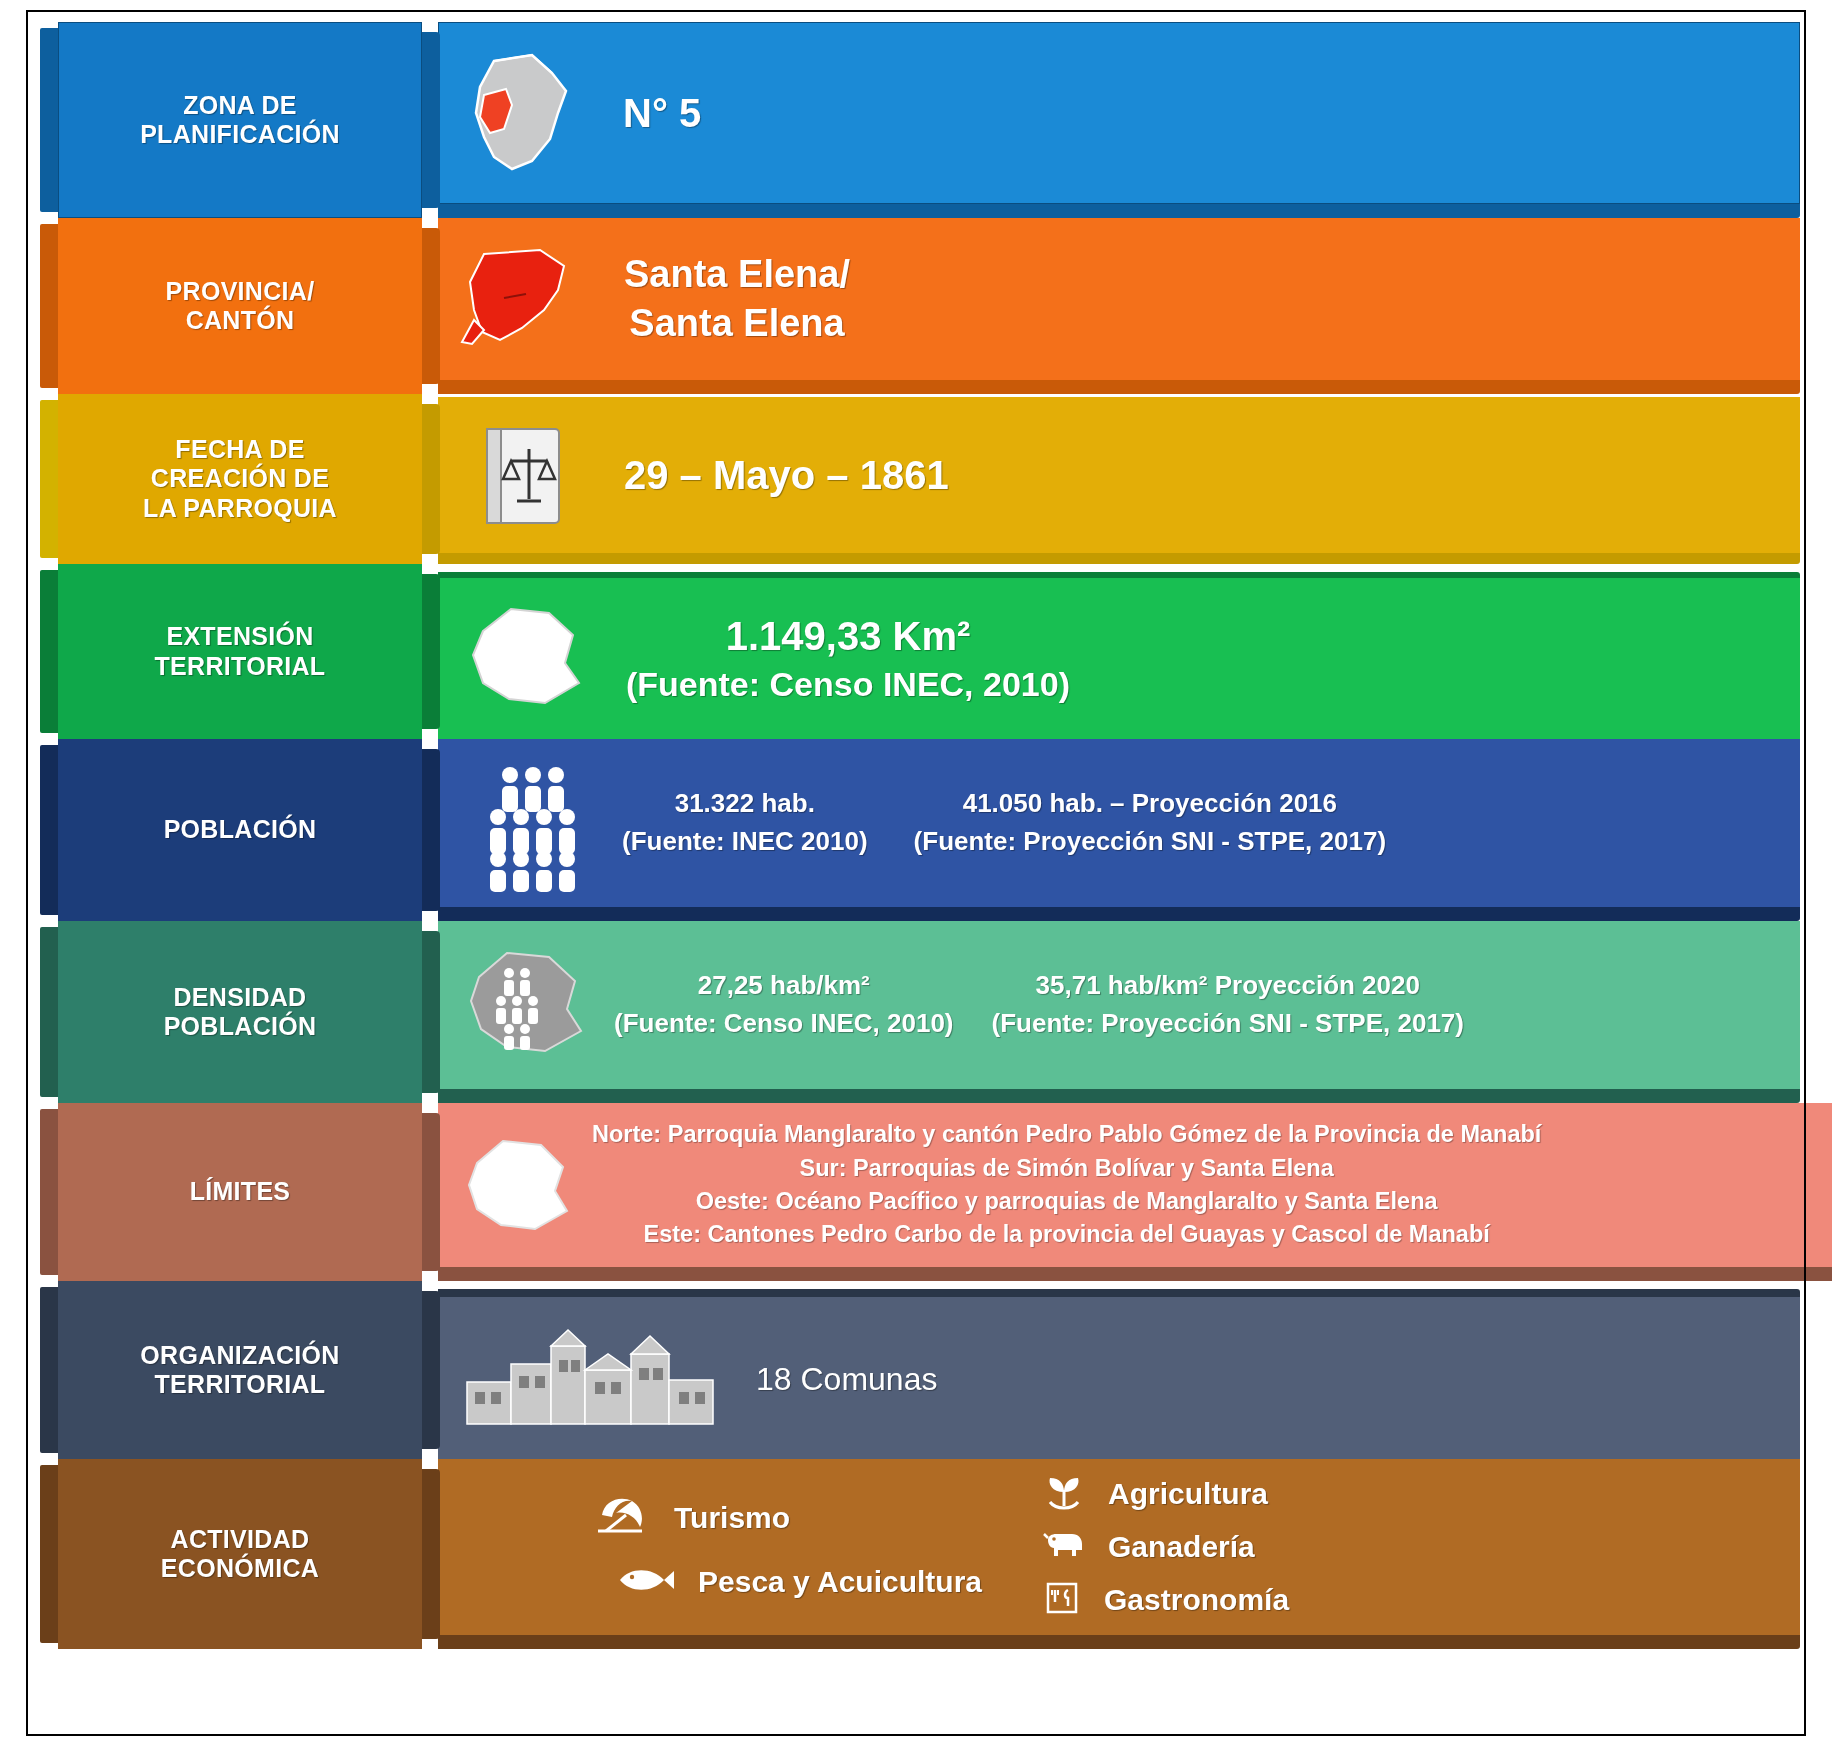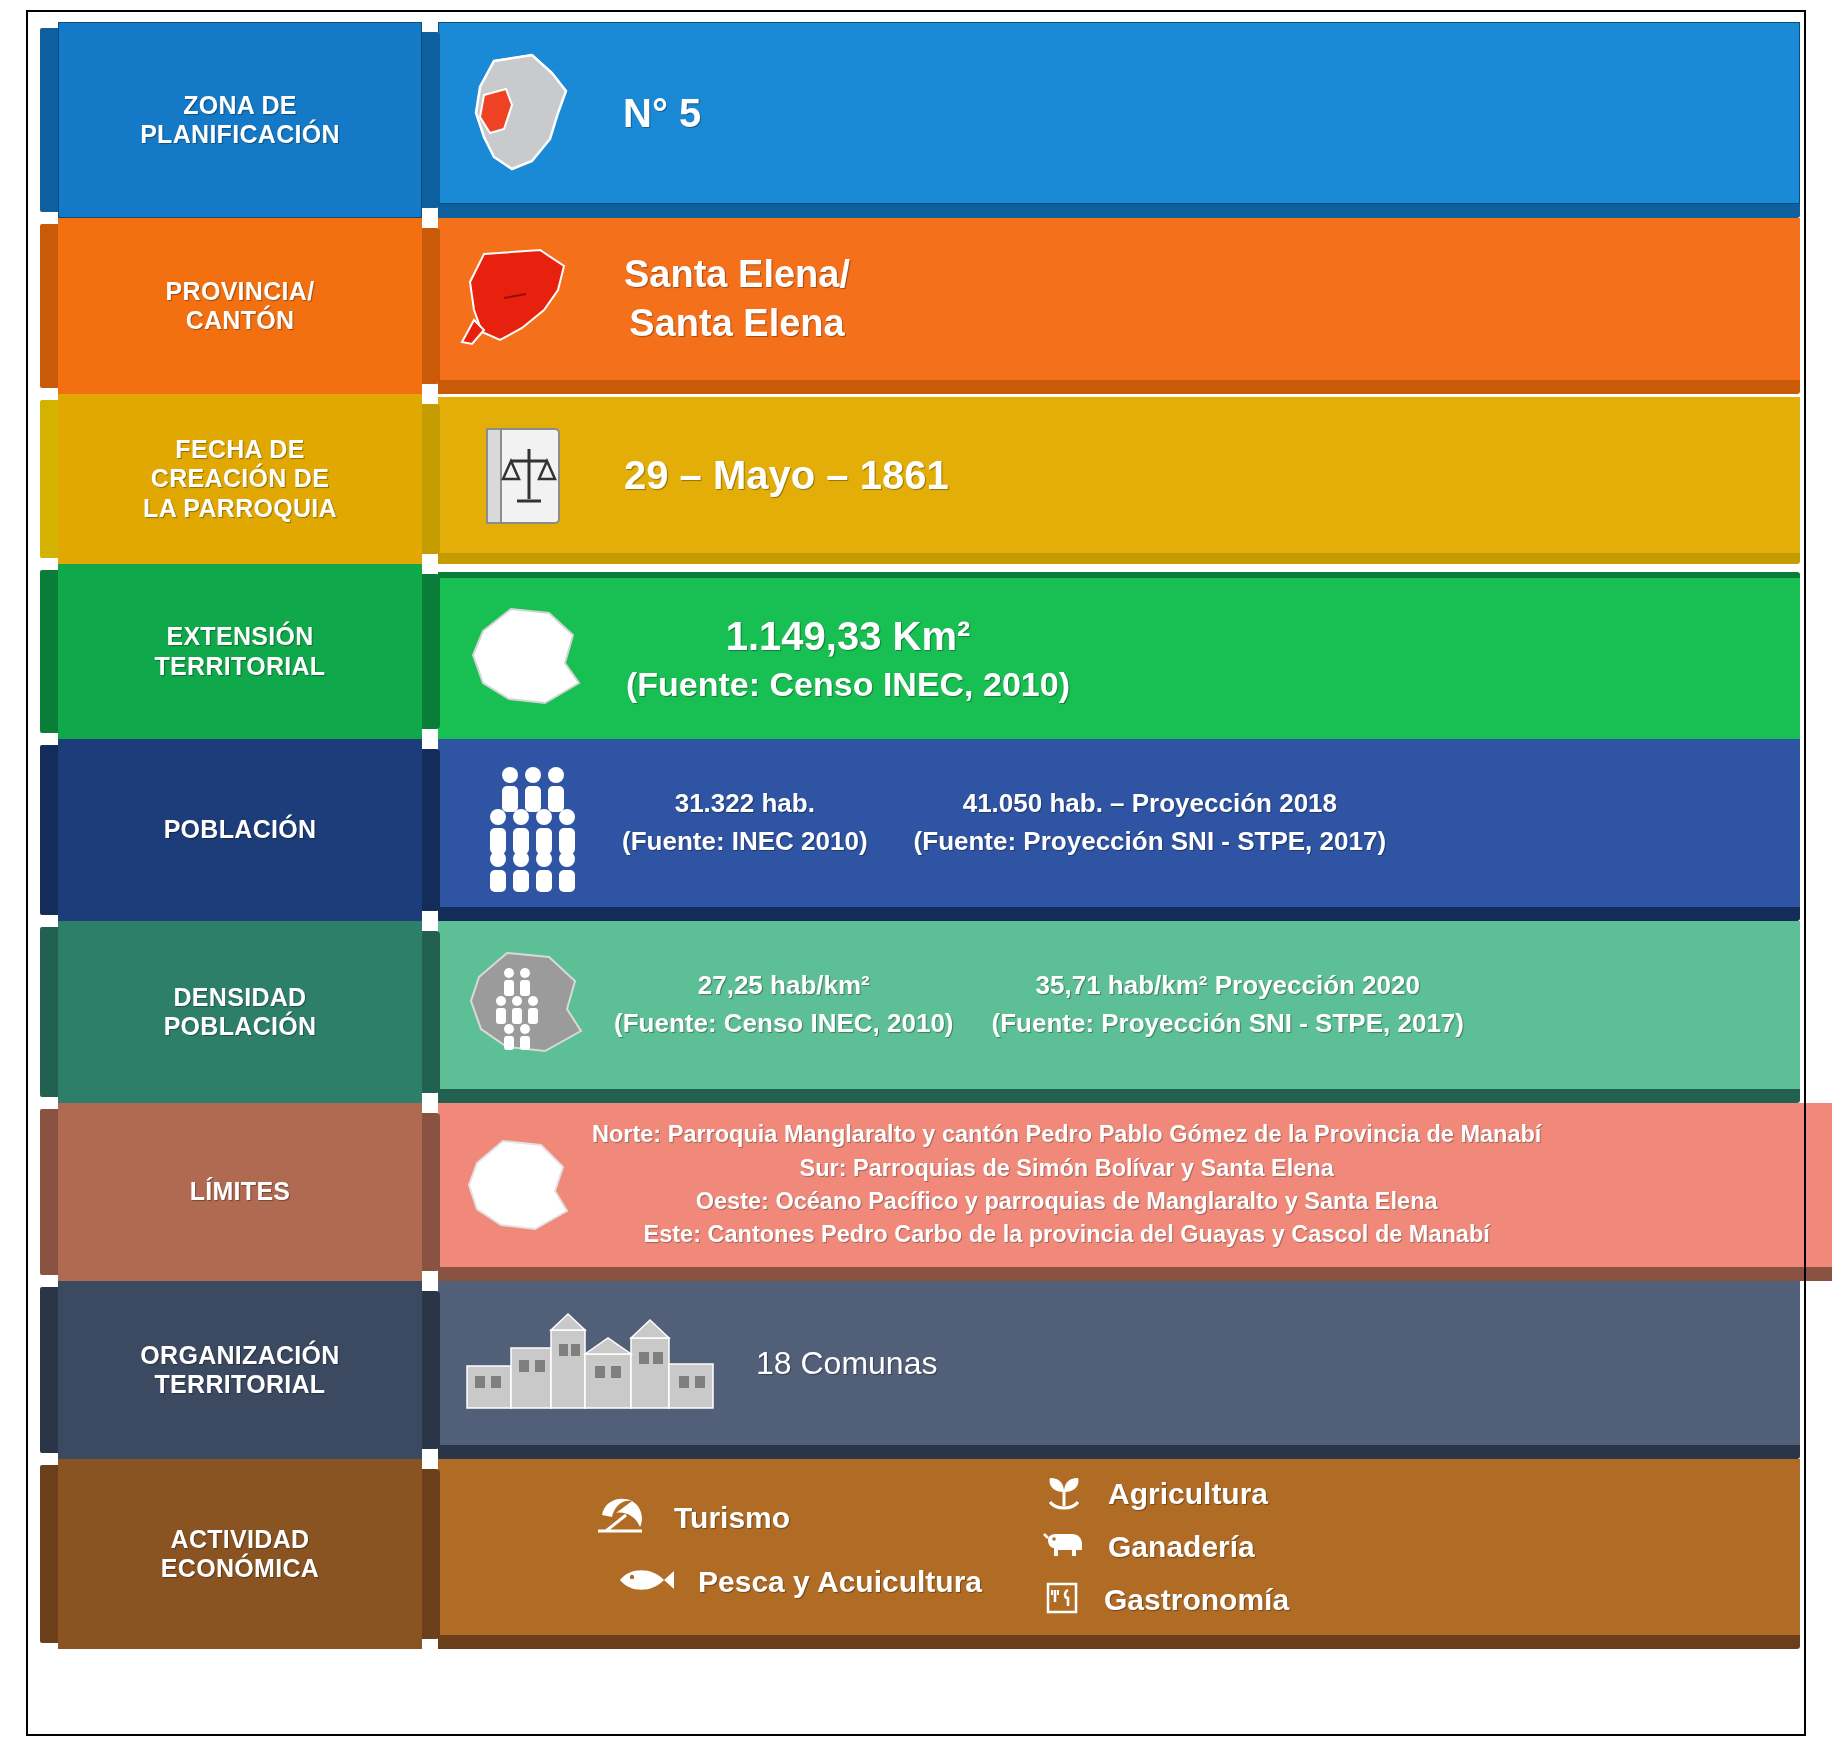--- a/index.html
+++ b/index.html
@@ -307,21 +307,21 @@
               </g>
             </g>
           </svg>
         </div>
         <div class="two-col" style="margin-left:4px;">
           <div class="value-text small" style="line-height:1.45;">
             <div>31.322  hab.</div>
             <div>(Fuente: INEC 2010)</div>
           </div>
           <div class="value-text small" style="line-height:1.45;">
-            <div>41.050  hab. – Proyección 2018</div>
+            <div>41.050  hab. – Proyección 2016</div>
             <div>(Fuente: Proyección SNI - STPE, 2017)</div>
           </div>
         </div>
       </div>
       <div class="label-wrap">
         <div class="label-side" style="background:#132c59;"></div>
         <div class="label-cap" style="background:#132c59;"></div>
         <div class="label-face" style="background:#1c3d7a;">
           <span>POBLACIÓN</span>
         </div>
@@ -394,21 +394,21 @@
         <div class="label-side" style="background:#8a5240;"></div>
         <div class="label-cap" style="background:#8a5240;"></div>
         <div class="label-face" style="background:#b06a52;">
           <span>LÍMITES</span>
         </div>
       </div>
     </div>
 
     <div class="row r-org">
       <div class="content-shadow" style="background:#2a3648;top:8px;height:calc(100% - 8px);"></div>
-      <div class="content" style="background:#525f78;top:0;height:calc(100% - 14px);">
+      <div class="content" style="background:#525f78;top:16px;height:calc(100% - 14px);">
         <div class="icon-box" style="width:290px;height:120px;">
           <svg width="280" height="110" viewBox="0 0 280 110">
             <g fill="#c9c9c9" stroke="#ffffff" stroke-width="1.5">
               <rect x="14" y="58" width="44" height="42"></rect>
               <rect x="58" y="40" width="40" height="60"></rect>
               <rect x="98" y="22" width="34" height="78"></rect>
               <rect x="132" y="46" width="46" height="54"></rect>
               <rect x="178" y="30" width="38" height="70"></rect>
               <rect x="216" y="56" width="44" height="44"></rect>
               <polygon points="98,22 115,6 132,22"></polygon>

